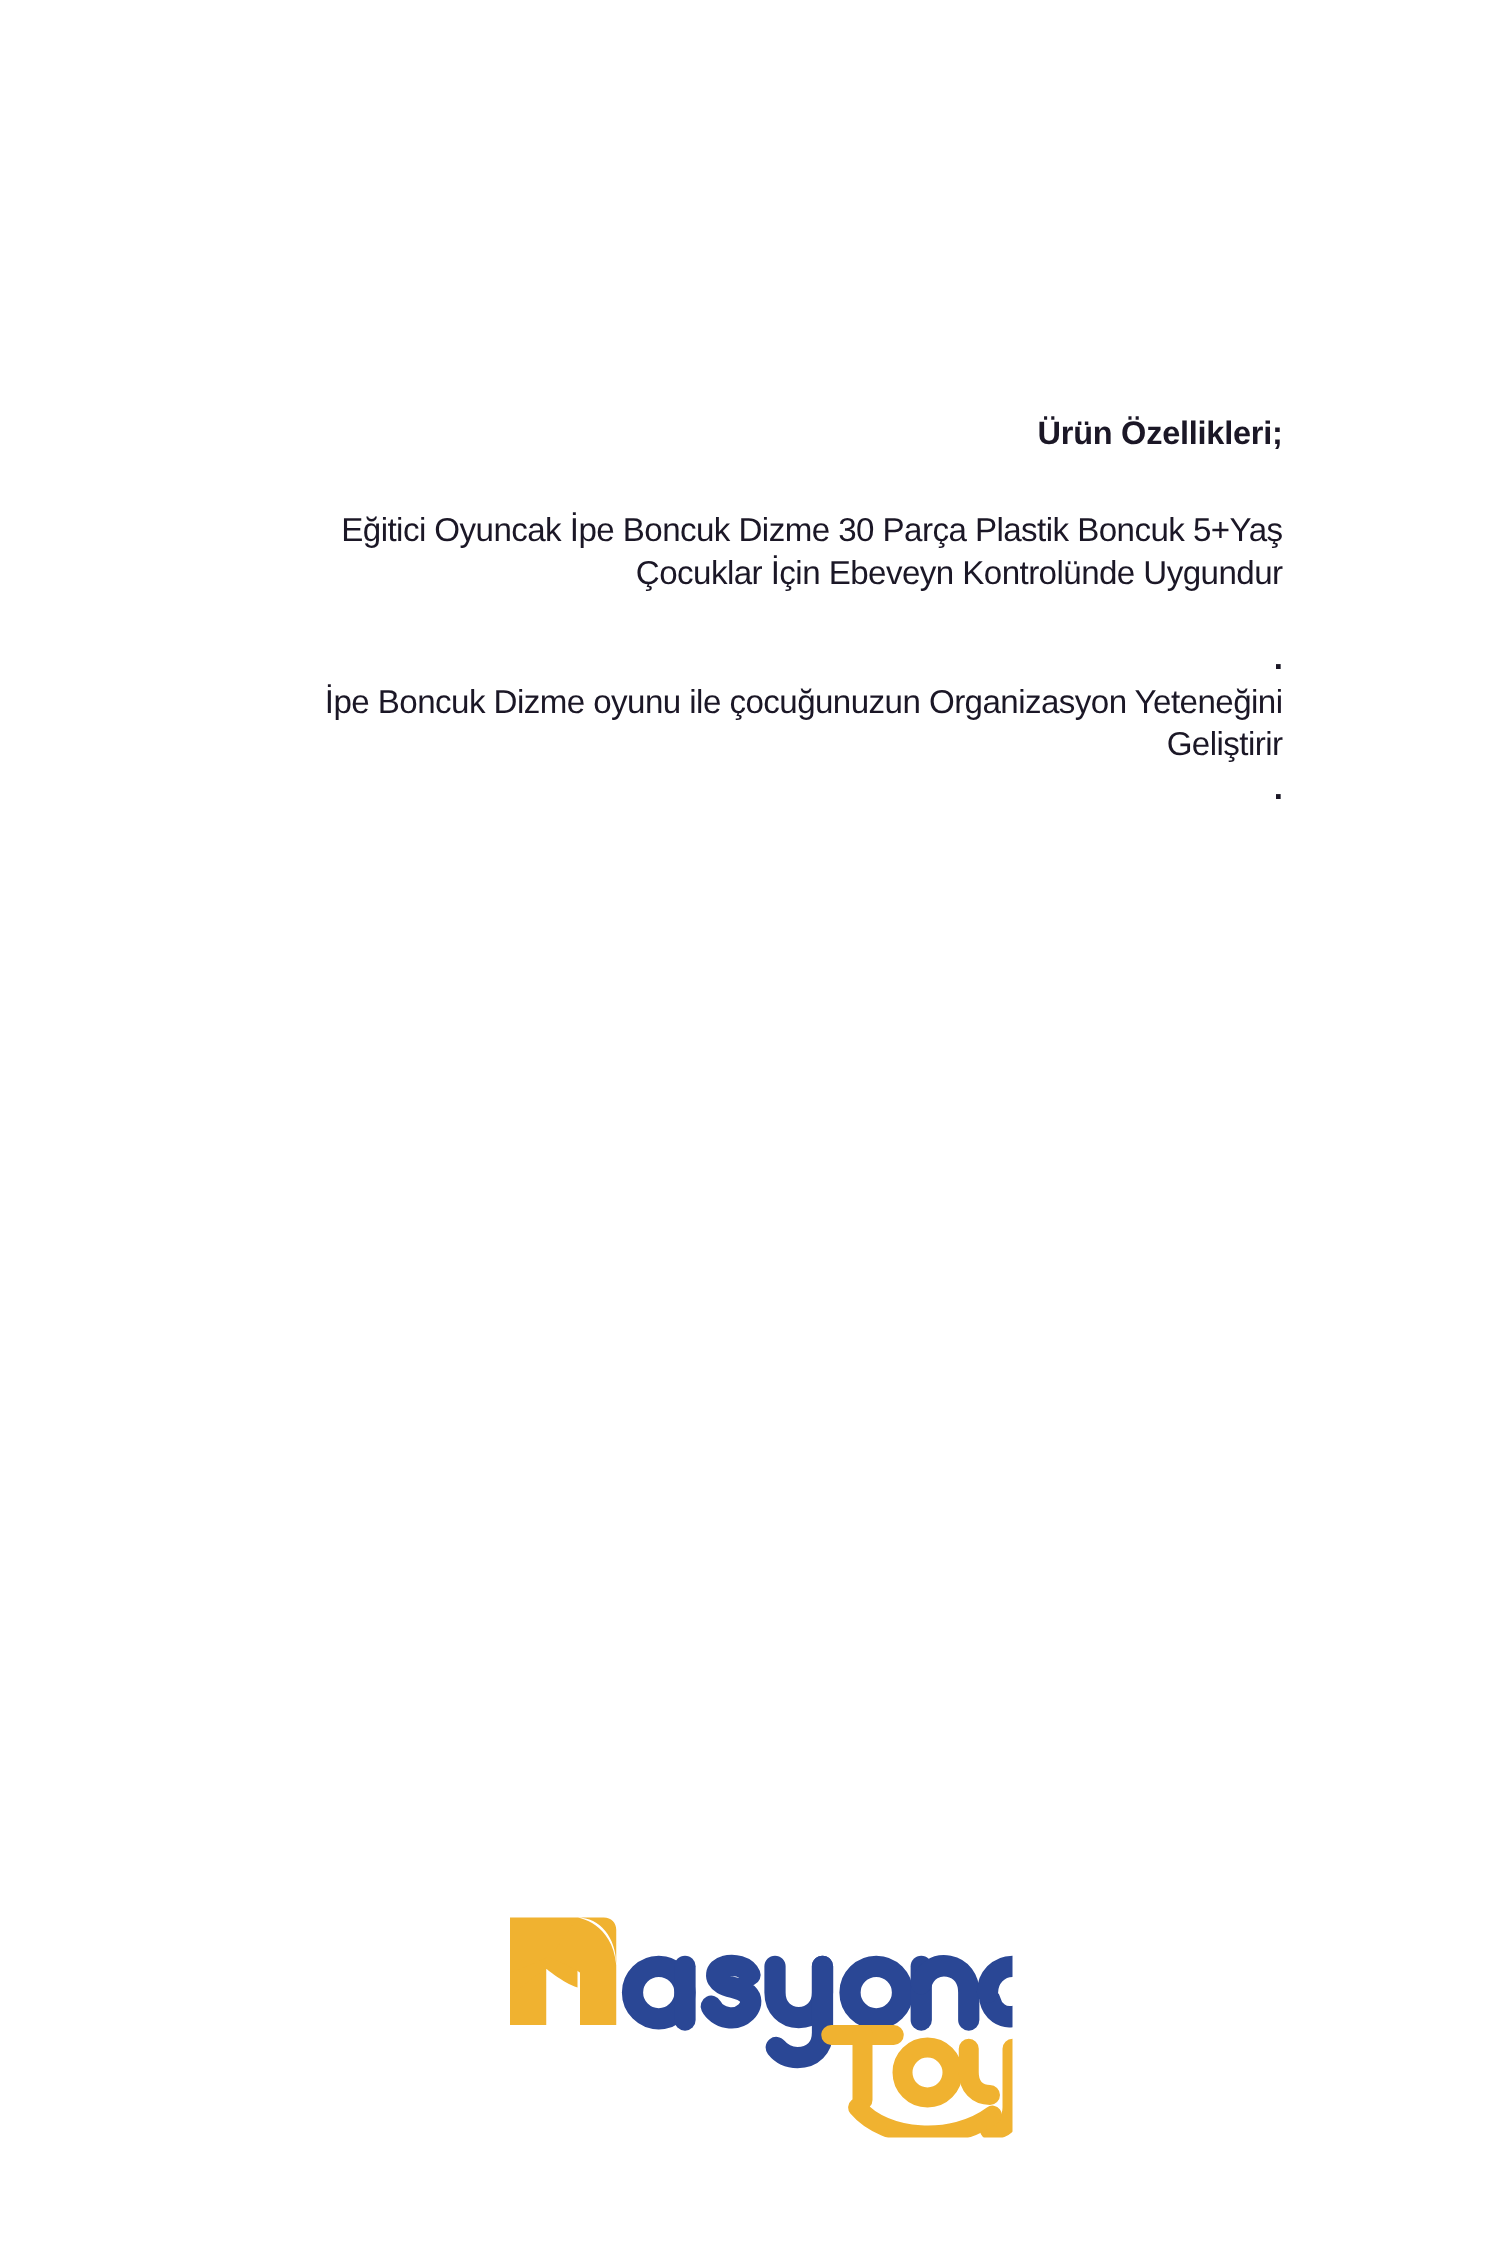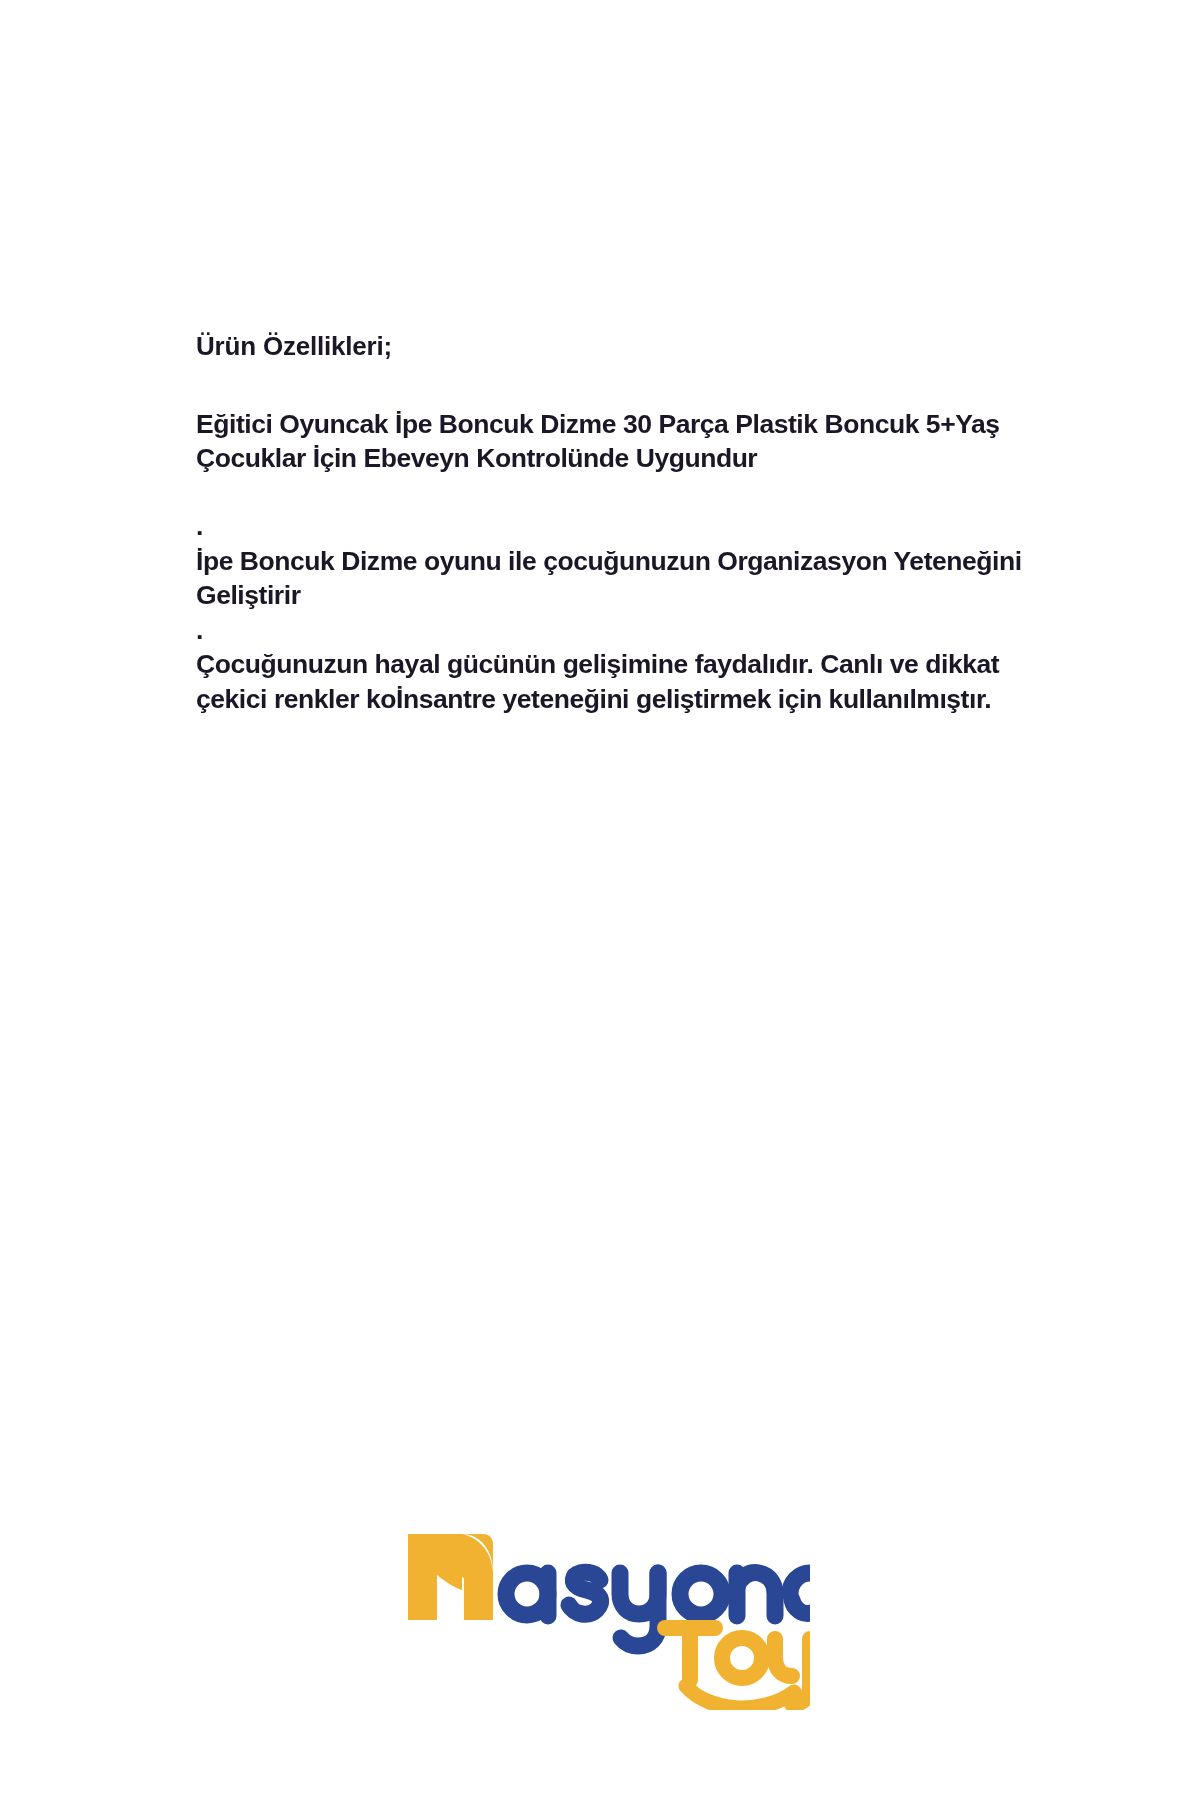--- a/index.html
+++ b/index.html
@@ -15,41 +15,42 @@
     position: relative;
     overflow: hidden;
   }
 
   .page {
     width: 1200px;
     height: 1800px;
     background: #ffffff;
     position: relative;
     box-sizing: border-box;
+    text-align: right;
   }
 
   .content {
     position: absolute;
     left: 196px;
     top: 330px;
     width: 830px;
   }
 
   .heading {
     font-size: 26px;
     font-weight: 700;
     letter-spacing: -0.2px;
     line-height: 1.25;
     margin: 0 0 44px 0;
     color: #1b1726;
   }
 
   .para {
     font-size: 26.5px;
-    font-weight: 700;
+    font-weight: 400;
     line-height: 1.30;
     letter-spacing: -0.45px;
     margin: 0 0 34px 0;
     color: #1b1726;
     white-space: pre-line;
   }
 
   .para.tight {
     margin-bottom: 0px;
   }
@@ -109,21 +110,20 @@
 
     <p class="para">Eğitici Oyuncak İpe Boncuk Dizme 30 Parça Plastik Boncuk 5+Yaş Çocuklar İçin Ebeveyn Kontrolünde Uygundur</p>
 
 
     <p class="dot">.</p>
 
     <p class="para tight after-dot">İpe Boncuk Dizme oyunu ile çocuğunuzun Organizasyon Yeteneğini Geliştirir</p>
 
     <p class="dot">.</p>
 
-    <p class="para after-dot">Çocuğunuzun hayal gücünün gelişimine faydalıdır. Canlı ve dikkat çekici renkler koİnsantre yeteneğini geliştirmek için kullanılmıştır.</p>
 
 
 
   </div>
 
   <div class="logo-wrap">
     <div class="logo">
       <span class="logo-text-hidden">Nasyonel Toys</span>
       <svg width="420" height="190" viewBox="0 0 420 190" xmlns="http://www.w3.org/2000/svg" aria-hidden="true">
 

